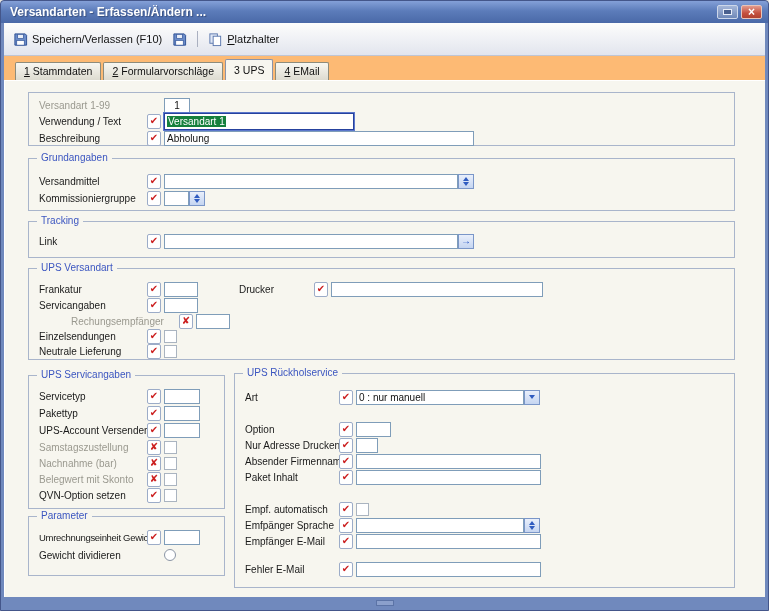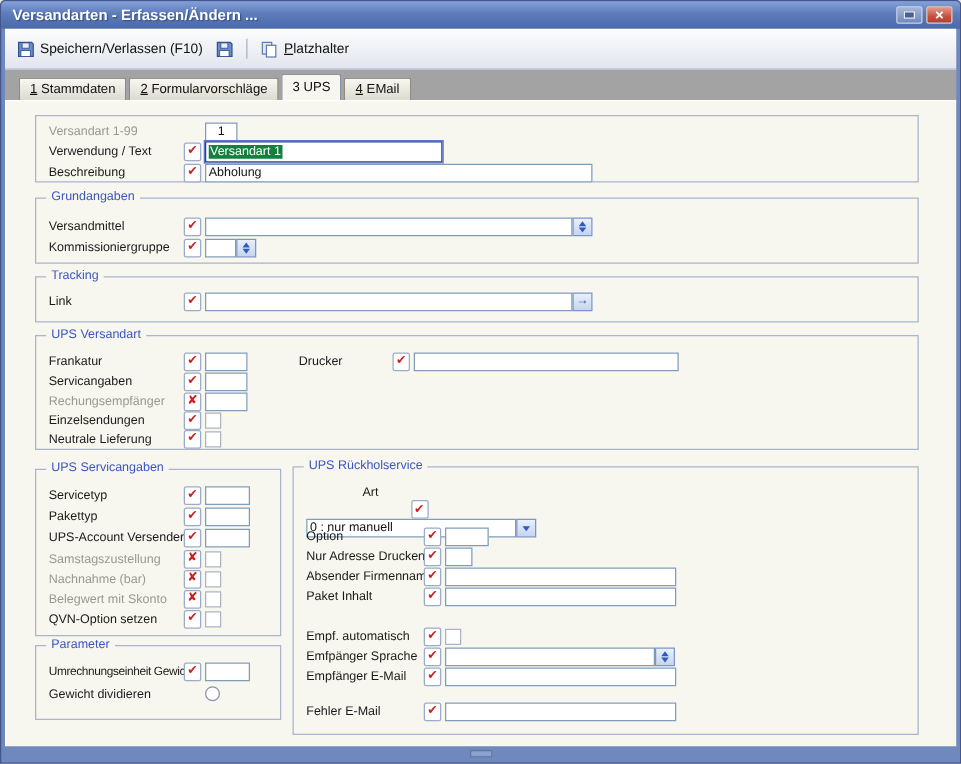--- a/index.html
+++ b/index.html
@@ -7,20 +7,21 @@
   body { font-family:"Liberation Sans","DejaVu Sans",sans-serif; background:#e8e6e0; }
 
   .window {
     width:769px; height:611px;
     background:#7089bd;
     border:1px solid #44568a;
     border-radius:4px 4px 0 0;
     display:flex; flex-direction:column;
     padding:0 3px 13px 3px;
     position:relative;
+    justify-content:space-between;
   }
 
   
   .titlebar {
     height:22px; margin:0 -3px;
     background:linear-gradient(#84a0d8,#5c7cba 45%,#4a69a8);
     border-radius:4px 4px 0 0;
     display:flex; align-items:center; padding:0 6px 0 9px;
   }
   .title { flex:1; color:#fff; font-weight:bold; font-size:12px; text-shadow:1px 1px 1px rgba(20,30,60,.45); white-space:nowrap; }
@@ -34,21 +35,21 @@
   .toolbar {
     height:24px; background:linear-gradient(#fdfdfc,#e2e5ee);
     border-bottom:1px solid #bfc5d4;
     display:flex; align-items:center; padding:16px 5px; gap:2px;
   }
   .tool-btn { display:flex; align-items:center; gap:4px; font-size:11px; color:#111; background:transparent; border:1px solid transparent; padding:2px 3px; border-radius:2px; }
   .tool-sep { width:1px; height:16px; background:#aab0c0; margin:0 4px; }
   .u { text-decoration:underline; }
 
   
-  .tabstrip { height:24px; background:#a3a3a3; display:flex; align-items:flex-end; padding-left:11px; }
+  .tabstrip { height:24px; background:#fdba74; display:flex; align-items:flex-end; padding-left:11px; }
   .tab {
     height:18px; padding:2px 8px 0 8px; margin-right:2px;
     font-size:10.5px; color:#101010; white-space:nowrap;
     background:linear-gradient(#f8f7f1,#dddbd0);
     border:1px solid #8d8c7c; border-bottom:none;
     border-radius:2px 2px 0 0;
   }
   .tab .num { text-decoration:underline; margin-right:3px; }
   .tab.active {
     height:21px; padding-top:4px; background:#f7f6ef;
@@ -233,21 +234,21 @@
       <div class="row" style="top:12px;left:210px;">
         <span class="lbl lblw75">Drucker</span>
         <span class="chk">✔</span>
         <div class="field w212"></div>
       </div>
       <div class="row" style="top:28px;">
         <span class="lbl lblw108">Servicangaben</span>
         <span class="chk">✔</span>
         <div class="field w34"></div>
       </div>
-      <div class="row" style="top:44px;">
+      <div class="row" style="top:44px;margin-left:32px;">
         <span class="lbl dis lblw108">Rechungsempfänger</span>
         <span class="chk">✘</span>
         <div class="field w34"></div>
       </div>
       <div class="row" style="top:59px;">
         <span class="lbl lblw108">Einzelsendungen</span>
         <span class="chk">✔</span>
         <span class="checkbox"></span>
       </div>
       <div class="row" style="top:74px;">
@@ -305,21 +306,21 @@
       </div>
       <div class="row" style="top:30px;">
         <span class="lbl lblw108">Gewicht dividieren</span>
         <span style="width:17px;flex:none;"></span>
         <span class="radio"></span>
       </div>
     </div>
 
     <div class="gbox" style="top:293px;left:230px;width:501px;height:215px;">
       <span class="gtitle">UPS Rückholservice</span>
-      <div class="row" style="top:15px;flex-direction:column;">
+      <div class="row" style="top:15px;">
         <span class="lbl lblw94">Art</span>
         <span class="chk">✔</span>
         <div class="combo">
           <div class="field w168">
               <span>0 : nur manuell</span>
             </div>
           <span class="drop">
               <span class="tri-dn"></span>
             </span>
         </div>

